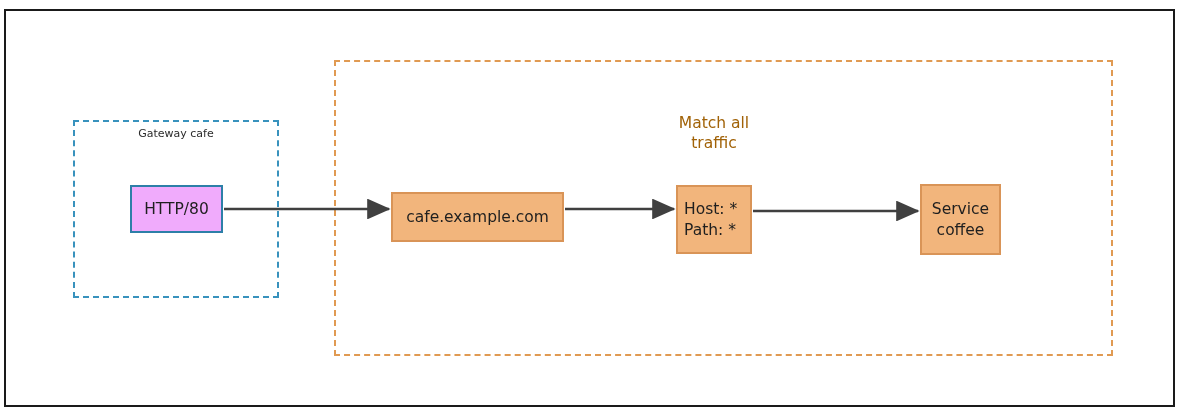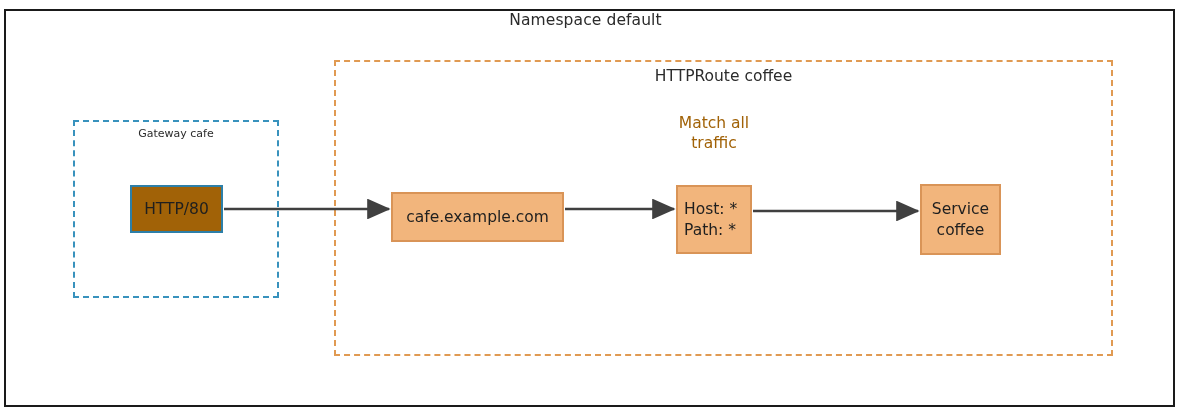--- a/index.html
+++ b/index.html
@@ -92,21 +92,21 @@
     display: flex;
     align-items: center;
     justify-content: center;
     font-size: 15.5px;
     color: #1f1f1f;
     line-height: 1.34;
     white-space: pre-line;
     z-index: 4;
   }
   .node.blue {
-    background: #a16207;
+    background: #f0abfc;
     border: 2px solid #2d7fa8;
   }
   .node.orange {
     background: #f2b57c;
     border: 2px solid #d99457;
     margin-top: 8px;
   }
 
   .node-http {
     left: 130px;
@@ -168,27 +168,25 @@
     z-index: 2;
     pointer-events: none;
   }
 </style>
 </head>
 <body>
 
 <div id="canvas">
 
   <div class="ns-frame"></div>
-  <div class="ns-title">Namespace default</div>
 
   <div class="gw-frame"></div>
   <div class="gw-title">Gateway cafe</div>
 
   <div class="route-frame"></div>
-  <div class="route-title">HTTPRoute coffee</div>
 
   <svg class="connectors" viewBox="0 0 1188 420" width="1188" height="420">
     <defs>
       <marker id="arrowhead" markerWidth="9" markerHeight="8" refX="8.4" refY="4" orient="auto" markerUnits="strokeWidth">
         <path d="M0,0 L9,4 L0,8 z" fill="#404040"></path>
       </marker>
     </defs>
     <line x1="224" y1="209" x2="389" y2="209" stroke="#404040" stroke-width="2.6" marker-end="url(#arrowhead)"></line>
     <line x1="565" y1="209" x2="674" y2="209" stroke="#404040" stroke-width="2.6" marker-end="url(#arrowhead)"></line>
     <line x1="753" y1="211" x2="918" y2="211" stroke="#404040" stroke-width="2.6" marker-end="url(#arrowhead)"></line>

